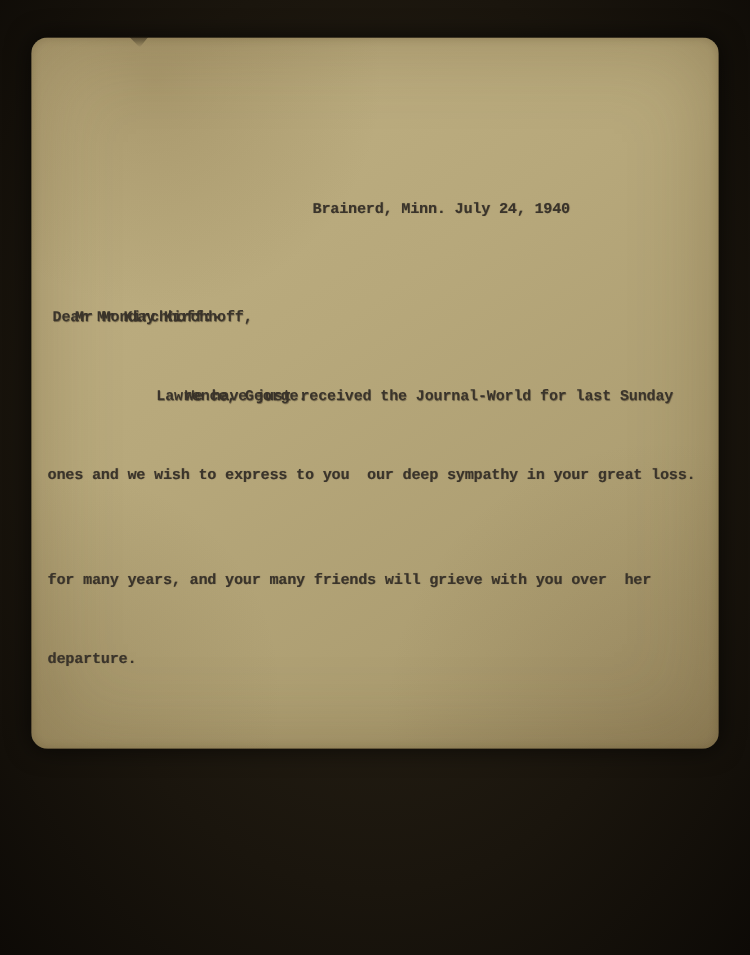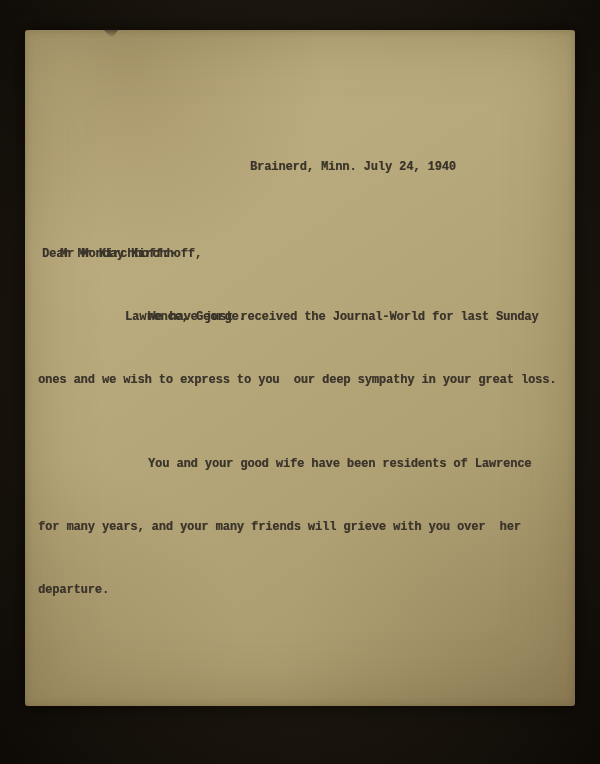--- a/index.html
+++ b/index.html
@@ -19,22 +19,22 @@
     background:
       radial-gradient(ellipse at 50% 45%, #2b2417 0%, #1a150d 62%, #0d0a06 100%);
   }
 
   
   .paper {
     position: absolute;
     left: 25px;
     top: 30px;
     width: 550px;
-    height: 676px;
-    border-radius: 3px;
+    height: 569px;
+    border-radius: 13px;
     background:
       radial-gradient(circle at 18% 6%, rgba(122, 102, 62, 0.30), transparent 26%),
       radial-gradient(circle at 92% 96%, rgba(112, 92, 56, 0.25), transparent 30%),
       radial-gradient(circle at 4% 92%, rgba(110, 92, 56, 0.22), transparent 24%),
       linear-gradient(145deg, #c0b184 0%, #b7a87b 42%, #ac9d71 78%, #a2936a 100%);
     box-shadow:
       0 0 20px rgba(0, 0, 0, 0.65),
       inset 0 0 70px rgba(78, 60, 28, 0.30),
       inset 0 0 8px rgba(60, 45, 20, 0.25);
   }
@@ -103,21 +103,20 @@
       <div class="line">Mr Monday Kirchhoff,</div>
       <div class="line city">Lawrence, George.</div>
     </div>
 
     <div class="typed salutation">Dear Mr Kirchhoff:-</div>
 
     <div class="typed letter-body">
       <div class="line indent">We have just received the Journal-World for last Sunday</div>
       <div class="line">ones and we wish to express to you  our deep sympathy in your great loss.</div>
 
-      <div class="line indent">You and your good wife have been residents of Lawrence</div>
       <div class="line">for many years, and your many friends will grieve with you over  her</div>
       <div class="line">departure.</div>
 
       
       
       
       
 
       
       

